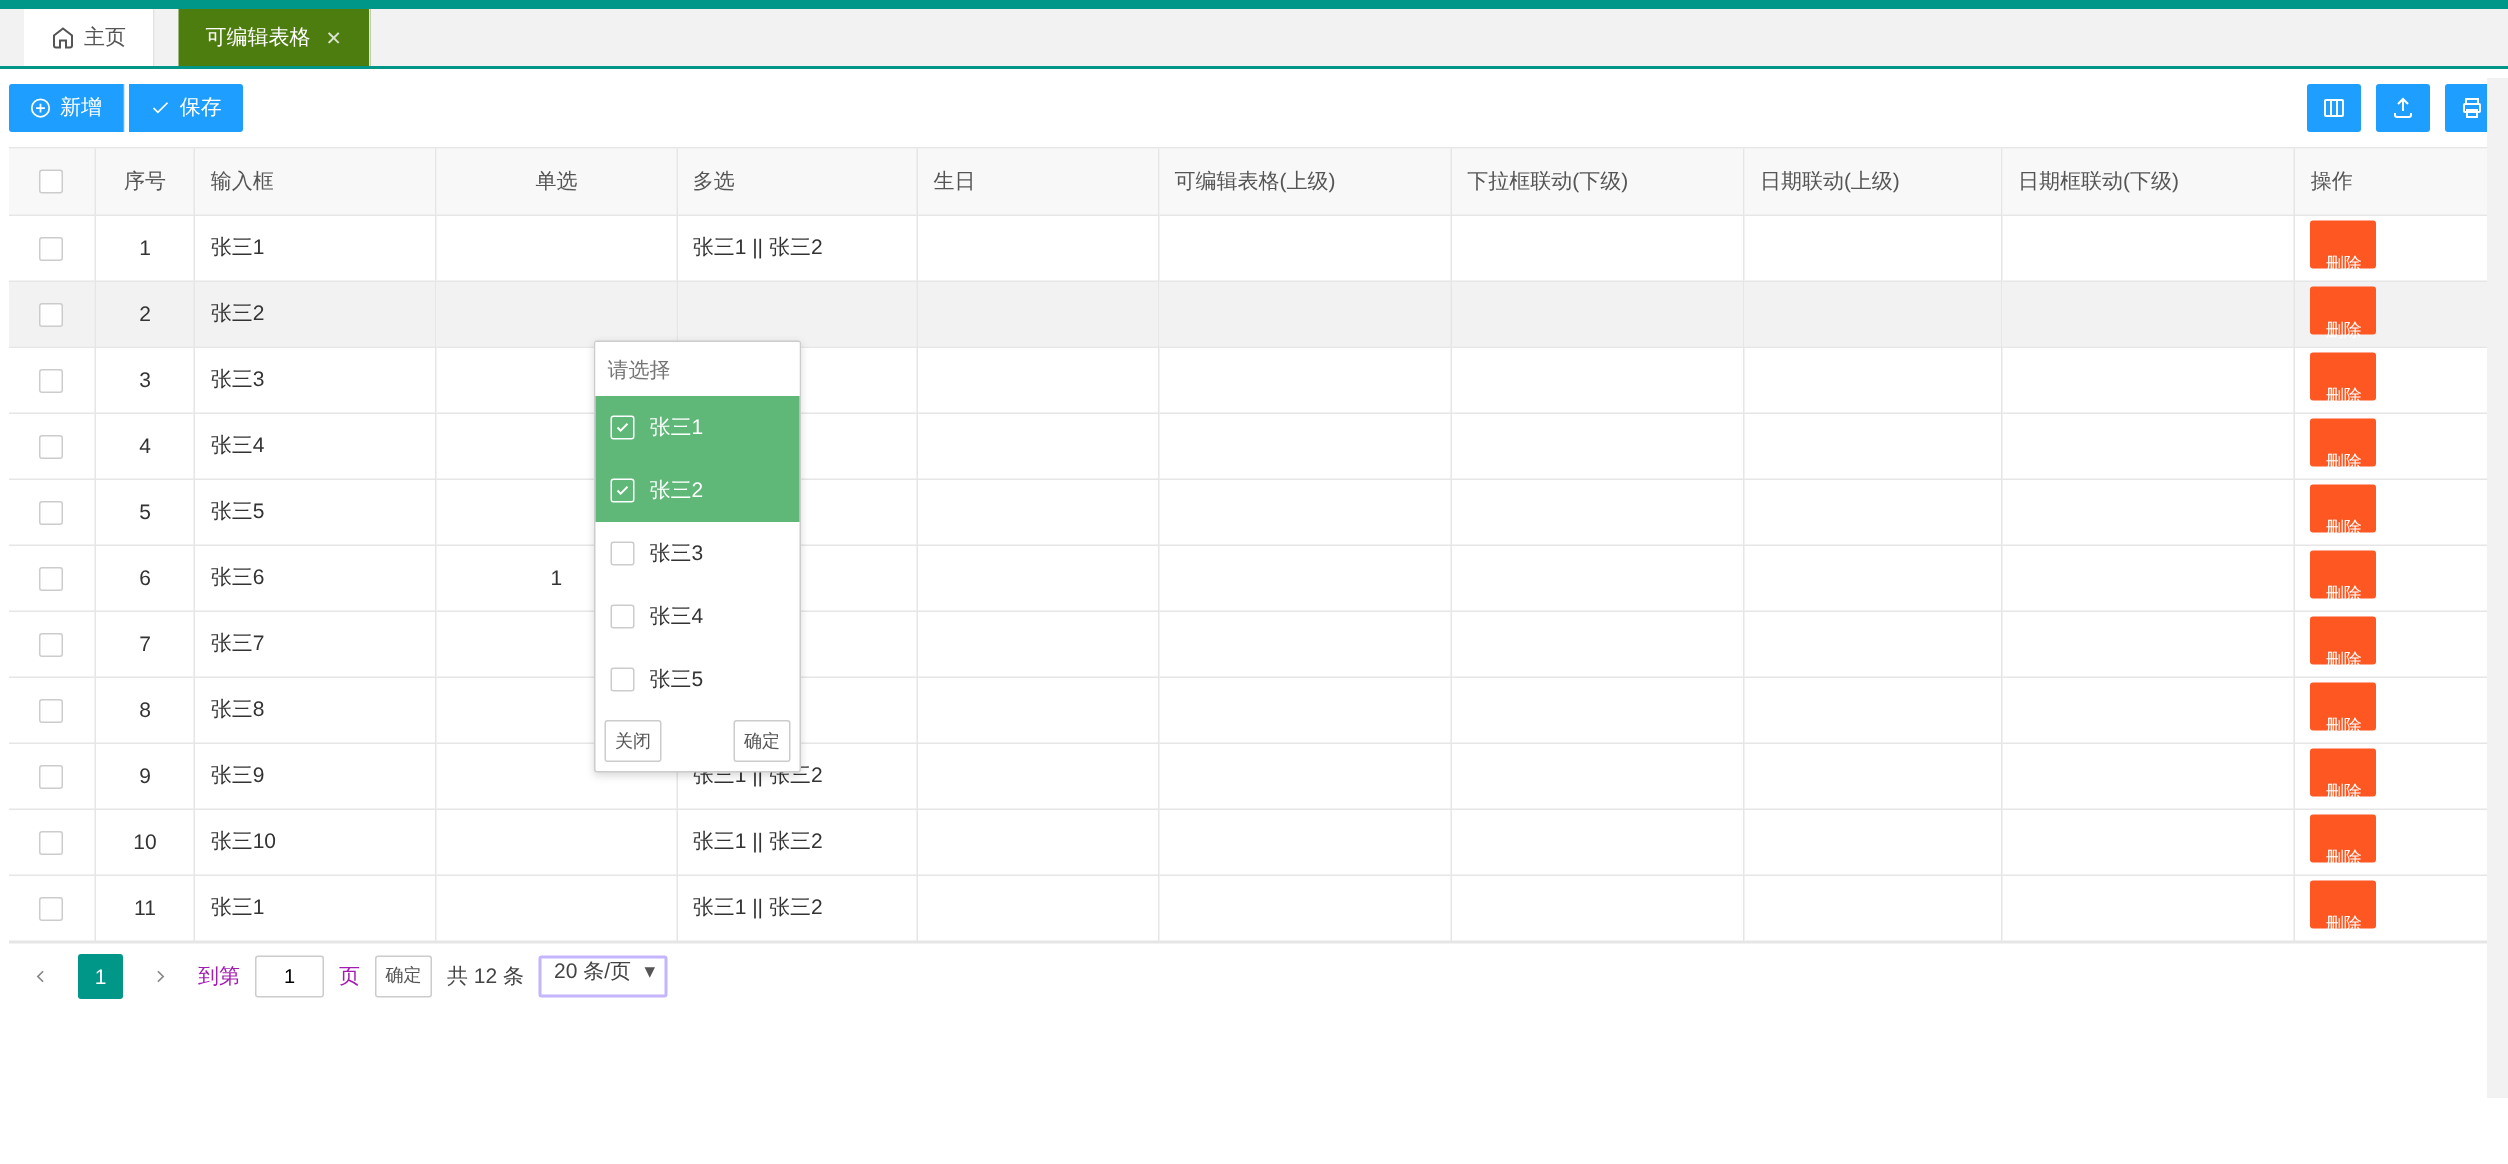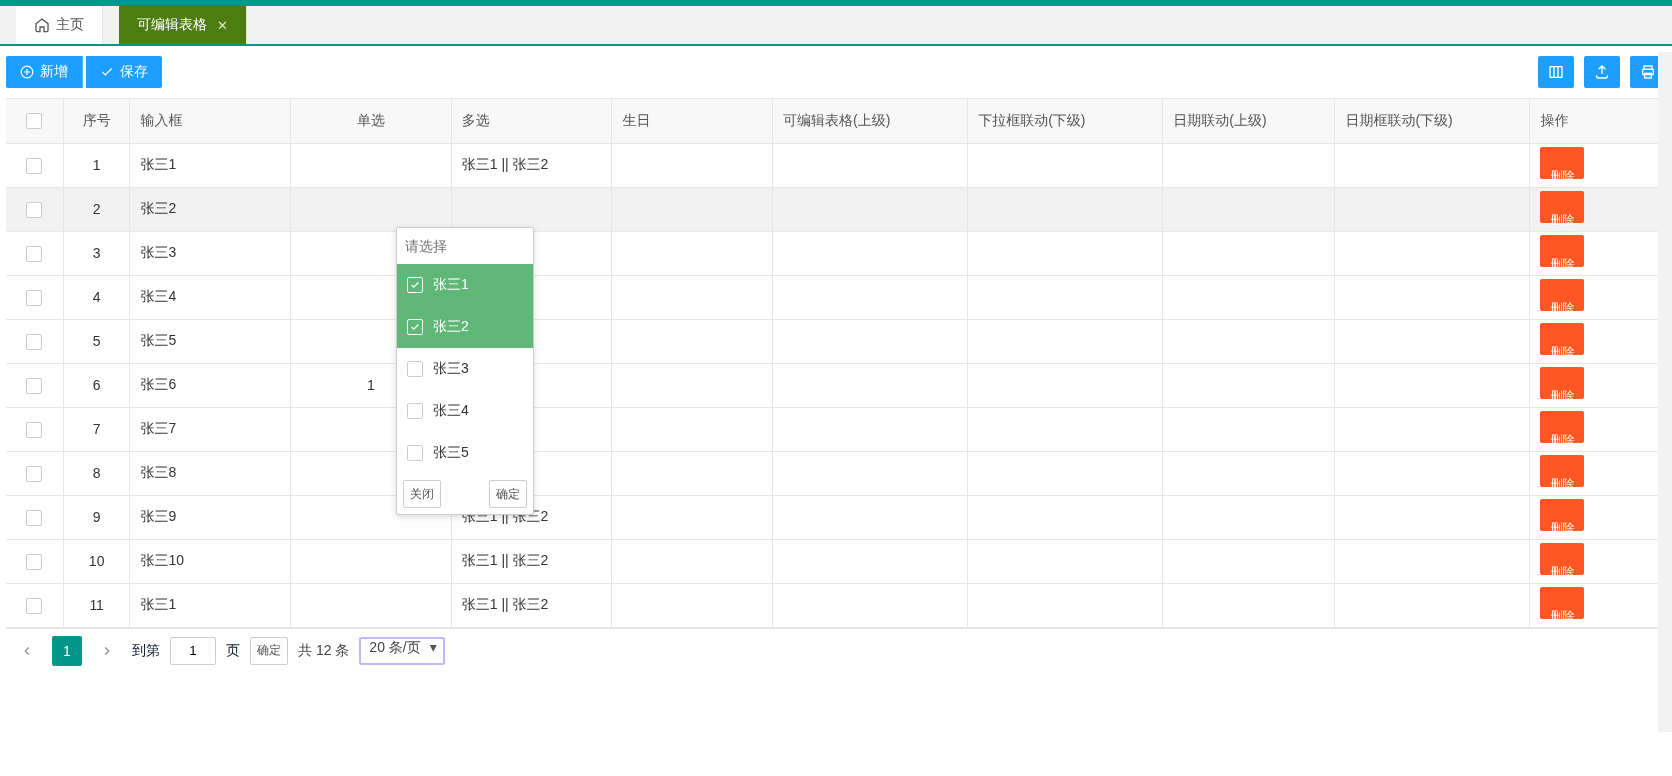--- a/index.html
+++ b/index.html
@@ -122,21 +122,21 @@
   }
   .pg-btn {
     width:30px;height:30px;display:inline-flex;align-items:center;justify-content:center;
     cursor:pointer; color:#888;
   }
   .pg-num {
     min-width:30px;height:30px;display:inline-flex;align-items:center;justify-content:center;
     background:#009688;color:#fff;border-radius:2px;
   }
   .pg-input { width:46px;height:28px;text-align:center;border:1px solid #ccc;border-radius:2px; }
-  .pg-text { color:#0f172a; }
+  .pg-text { color:#a21caf; }
   .pg-select {
     height:28px; border:2px solid #c4b5fd; border-radius:2px; padding:0 22px 0 8px;
     position:relative; display:inline-flex; align-items:flex-start; cursor:pointer;
   }
   .pg-select::after { content:"▾"; position:absolute; right:6px; color:#555;}
   .scroll-hint { position:absolute; right:0; top:52px; bottom:44px; width:14px; background:#f2f2f2;}
   
   col.c-chk  { width:50px; }
   col.c-idx  { width:58px; }
   col.c-in   { width:140px; }

